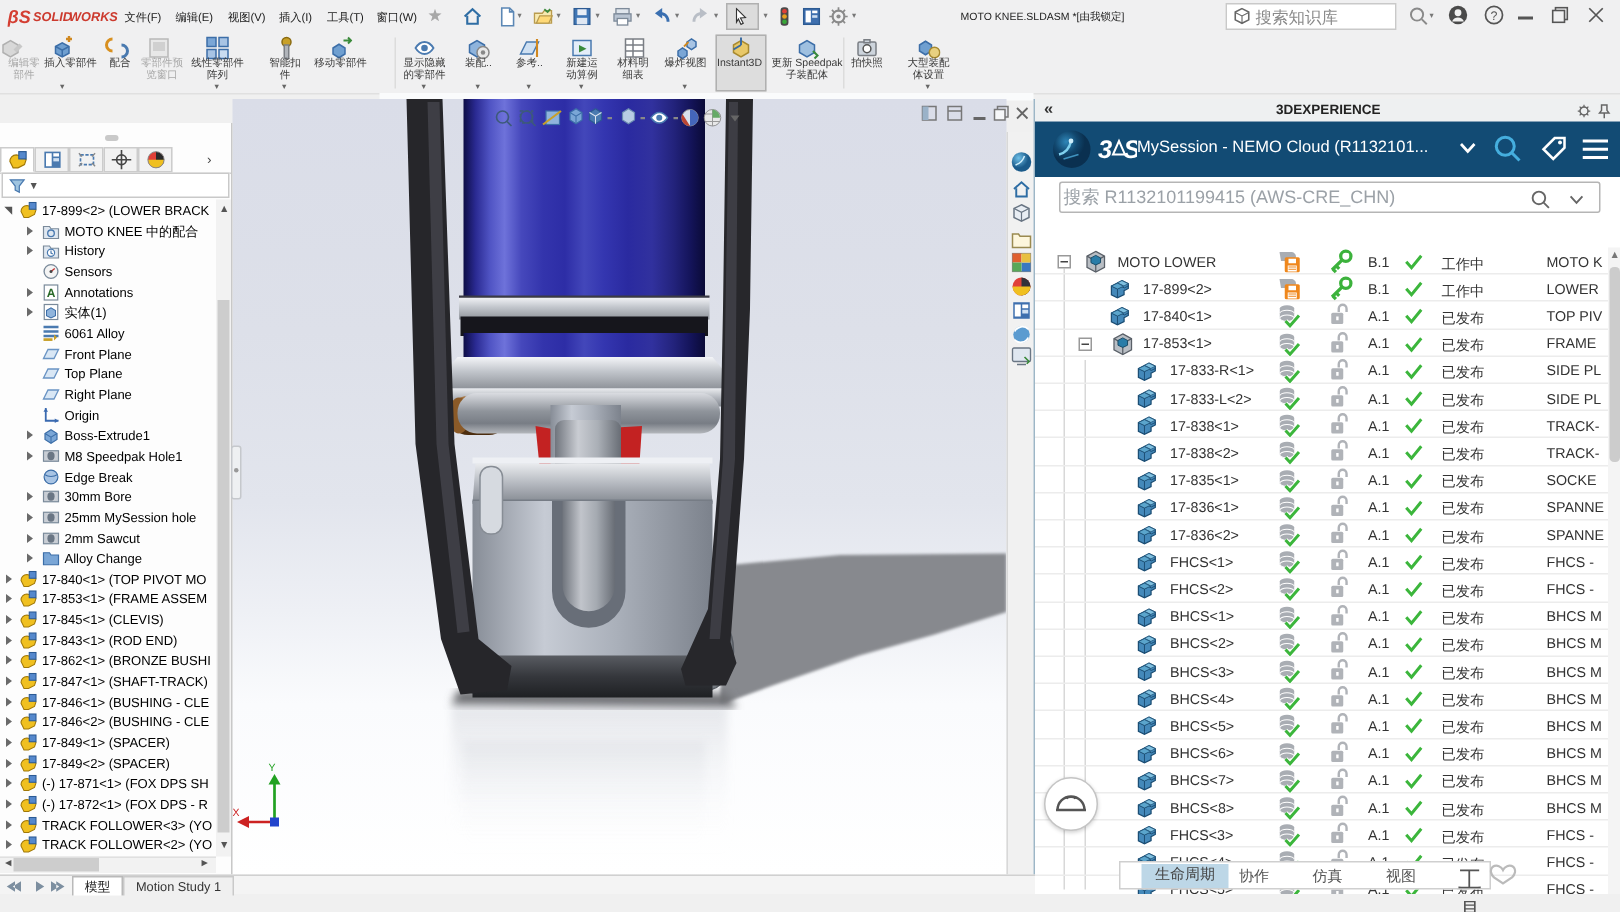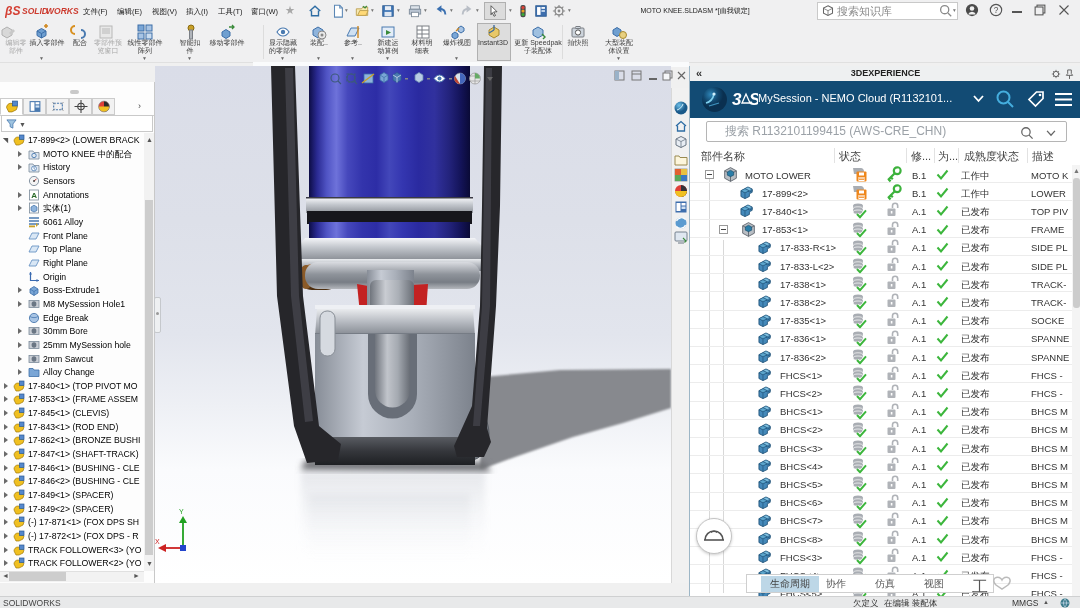--- a/index.html
+++ b/index.html
@@ -4,21 +4,21 @@
 html,body{width:1080px;height:608px;overflow:hidden;}
 #app{position:relative;width:1080px;height:608px;background:#f0f0f0;}
 .ab{position:absolute;}
 
 #menubar{left:0;top:0;width:1080px;height:22px;background:#f0f0f1;}
 .menu{font-size:7.5px;color:#1a1a1a;position:absolute;top:7px;}
 #logo{position:absolute;left:5px;top:3px;color:#e03b2f;font-weight:bold;font-style:italic;font-size:13px;letter-spacing:0px;}
 .qat{position:absolute;top:4px;width:14px;height:14px;}
 .mini{position:absolute;top:7px;font-size:5.5px;color:#777;}
 #titletxt{position:absolute;top:6px;left:560px;width:270px;text-align:center;font-size:7px;color:#222;}
-#searchbox{position:absolute;left:817px;top:2px;width:141px;height:18px;background:#fff;border:1px solid #c9c9c9;font-size:11px;color:#8a8a8a;line-height:16px;}
+#searchbox{position:absolute;left:817px;top:2px;width:114px;height:18px;background:#fff;border:1px solid #c9c9c9;font-size:11px;color:#8a8a8a;line-height:16px;}
 
 #cmdbar{left:0;top:22px;width:1080px;height:41px;background:#f0f0f1;border-bottom:1px solid #e0e0e0;}
 .ci{position:absolute;top:2px;width:16px;height:16px;}
 .cl{position:absolute;top:17px;font-size:7px;color:#3a3a3a;text-align:center;line-height:7.5px;white-space:pre;}
 .cl.dis{color:#a8a8a8;}
 .csep{position:absolute;top:3px;width:1px;height:34px;background:#dcdcdc;}
 
 #tabrow{left:0;top:63px;width:253px;height:19px;background:#f0f0f1;z-index:5;}
 .tab{position:absolute;top:3px;height:16px;font-size:9.5px;color:#222;text-align:center;line-height:16px;background:#ececec;border:1px solid #d5d5d5;border-bottom:none;white-space:nowrap;overflow:hidden;}
 .tab.act{background:#f6f6f6;}
@@ -558,21 +558,21 @@
             <path d="M2 5l4 2.5L10 5M6 7.5v4" fill="none" stroke="#3c6ea8" stroke-width=".7"></path>
           </svg>
           <div class="tlab" style="left:43px">Boss-Extrude1</div>
         </div>
     <div class="trow" style="top:163.9px">
           <div class="tarr" style="left:18px"></div>
           <svg class="ticon" style="left:28px" viewBox="0 0 12 12">
             <rect x="1" y="2.5" width="10" height="7" fill="#c9ced5" stroke="#7a8a9a" stroke-width=".8"></rect>
             <ellipse cx="6" cy="6" rx="2.4" ry="2.8" fill="#6a7684"></ellipse>
           </svg>
-          <div class="tlab" style="left:43px">M8 MySession Hole1</div>
+          <div class="tlab" style="left:43px">M8 Speedpak Hole1</div>
         </div>
     <div class="trow" style="top:177.5px">
           <svg class="ticon" style="left:28px" viewBox="0 0 12 12">
             <circle cx="6" cy="6" r="4.6" fill="#a8c4e4" stroke="#3c6ea8" stroke-width=".8"></circle>
             <path d="M2 4.5C4 6 8 6 10 4.5" fill="none" stroke="#3c6ea8" stroke-width=".7"></path>
           </svg>
           <div class="tlab" style="left:43px">Edge Break</div>
         </div>
     <div class="trow" style="top:191.2px">
           <div class="tarr" style="left:18px"></div>
@@ -813,42 +813,29 @@
         </svg>
       <svg style="position:absolute;left:337px;top:9px" width="18" height="18" viewBox="0 0 18 18">
           <path d="M9.5 2h6.5v6.5L8.5 16 2 9.5z" fill="none" stroke="#fff" stroke-width="1.7"></path>
           <circle cx="13" cy="5" r="1.3" fill="#fff"></circle>
         </svg>
       <svg style="position:absolute;left:365px;top:11px" width="17" height="15" viewBox="0 0 17 15">
           <path d="M0 2h17M0 7.5h17M0 13h17" stroke="#fff" stroke-width="2"></path>
         </svg>
     </div>
     <div id="rpsearch">
-      <div id="rpsinput"><span style="margin-left:18px">搜索 R1132101199415 (AWS-CRE_CHN)</span>
+      <div id="rpsinput"><span style="margin-left:2px">搜索 R1132101199415 (AWS-CRE_CHN)</span>
         <svg style="position:absolute;right:32px;top:4px" width="14" height="14" viewBox="0 0 20 20">
             <circle cx="8.5" cy="8.5" r="6" fill="none" stroke="#666" stroke-width="1.8"></circle>
             <path d="M13 13l5 5" stroke="#666" stroke-width="1.8"></path>
           </svg>
         <svg style="position:absolute;right:10px;top:8px" width="10" height="7" viewBox="0 0 11 8">
             <path d="M1 1l4.5 5L10 1" fill="none" stroke="#666" stroke-width="1.5"></path>
           </svg>
       </div>
-    </div>
-    <div id="rphdr">
-        <div style="position:absolute;left:144px;top:2px;width:1px;height:15px;background:#e2e2e2"></div>
-        <div style="position:absolute;left:216px;top:2px;width:1px;height:15px;background:#e2e2e2"></div>
-        <div style="position:absolute;left:244px;top:2px;width:1px;height:15px;background:#e2e2e2"></div>
-        <div style="position:absolute;left:268px;top:2px;width:1px;height:15px;background:#e2e2e2"></div>
-        <div style="position:absolute;left:337px;top:2px;width:1px;height:15px;background:#e2e2e2"></div>
-      <span style="position:absolute;left:11px;top:3px">部件名称</span>
-      <span style="position:absolute;left:149px;top:3px">状态</span>
-      <span style="position:absolute;left:221px;top:3px">修...</span>
-      <span style="position:absolute;left:248px;top:3px">为...</span>
-      <span style="position:absolute;left:274px;top:3px">成熟度状态</span>
-      <span style="position:absolute;left:342px;top:3px">描述</span>
     </div>
     <div id="rptable">
       <div class="ab" style="left:19px;top:10px;width:1px;height:418px;background:#d8d8d8"></div>
       <div class="ab" style="left:33px;top:75px;width:1px;height:353px;background:#d8d8d8"></div>
       <div class="rrow" style="top:0.0px">
           <div class="exp" style="left:15px"></div>
           <svg style="position:absolute;left:32px;top:1px" width="17" height="17" viewBox="0 0 16 16">
             <path d="M8 1.5l5.5 3v7L8 14.5l-5.5-3v-7z" fill="#b9bec4" stroke="#5a6068" stroke-width=".8"></path>
             <path d="M2.5 4.5L8 7.5l5.5-3M8 7.5v7" fill="none" stroke="#5a6068" stroke-width=".8"></path>
             <path d="M8 4l3 1.6v3L8 10 5 8.6v-3z" fill="#2a7da8" stroke="#184a66" stroke-width=".6"></path>
@@ -1577,24 +1564,22 @@
         <rect x="3" y="1" width="7" height="7" fill="none" stroke="#777" stroke-width="1"></rect>
         <rect x="1" y="3" width="7" height="7" fill="#f6f7f9" stroke="#777" stroke-width="1"></rect>
       </svg>
     <svg style="position:absolute;left:62px" width="11" height="11" viewBox="0 0 11 11">
         <path d="M2 2l7 7M9 2L2 9" stroke="#666" stroke-width="1.2"></path>
       </svg>
   </div>
   <div class="ab" style="left:154px;top:297px;width:7px;height:36px;background:#eef0f2;border:1px solid #c5c8cc;border-radius:2px">
       <div style="margin:14px auto;width:3px;height:3px;border-radius:50%;background:#999"></div>
     </div>
-  <div class="ab" id="statusbar">
-    <div style="position:absolute;left:3px;top:1px;font-size:8.5px;color:#444">SOLIDWORKS</div>
-    <div style="position:absolute;left:853px;top:1px;font-size:8.5px;color:#333">欠定义</div>
-    <div style="position:absolute;left:884px;top:1px;font-size:8.5px;color:#333">在编辑 装配体</div>
-    <div style="position:absolute;left:1012px;top:1px;font-size:8.5px;color:#333">MMGS</div>
-    <div style="position:absolute;left:1043px;top:2px;font-size:6px;color:#555">▲</div>
-    <svg style="position:absolute;left:1060px;top:1px" width="10" height="10" viewBox="0 0 10 10">
-        <circle cx="5" cy="5" r="4.5" fill="#3a7a8a"></circle>
-        <path d="M1 5h8M5 1c2 2 2 6 0 8c-2-2-2-6 0-8z" stroke="#cde" stroke-width=".7" fill="none"></path>
-      </svg>
+  <div class="ab" id="mstabs">
+    <svg style="position:absolute;left:2px;top:2.5px" width="44" height="8" viewBox="0 0 44 8">
+        <g fill="#7d8fa0">
+          <path d="M1 0.5v7M2.5 4L8 0.5v7zM12 0.5L6.5 4l5.5 3.5zM22 0.5L27.5 4 22 7.5zM32 0.5L37.5 4 32 7.5zM42.5 0.5v7M41 4l-5.5-3.5v7z"></path>
+        </g>
+      </svg>
+    <div style="position:absolute;left:48px;top:0px;width:34px;height:13px;background:#fff;border:1px solid #b9b9b9;border-bottom:none;font-size:8.5px;text-align:center;line-height:13px;color:#222">模型</div>
+    <div style="position:absolute;left:82px;top:0px;width:74px;height:13px;background:#f0f0f0;border:1px solid #c9c9c9;border-bottom:none;font-size:8.5px;text-align:center;line-height:13px;color:#333">Motion Study 1</div>
   </div>
 </div>
 
 </body></html>

